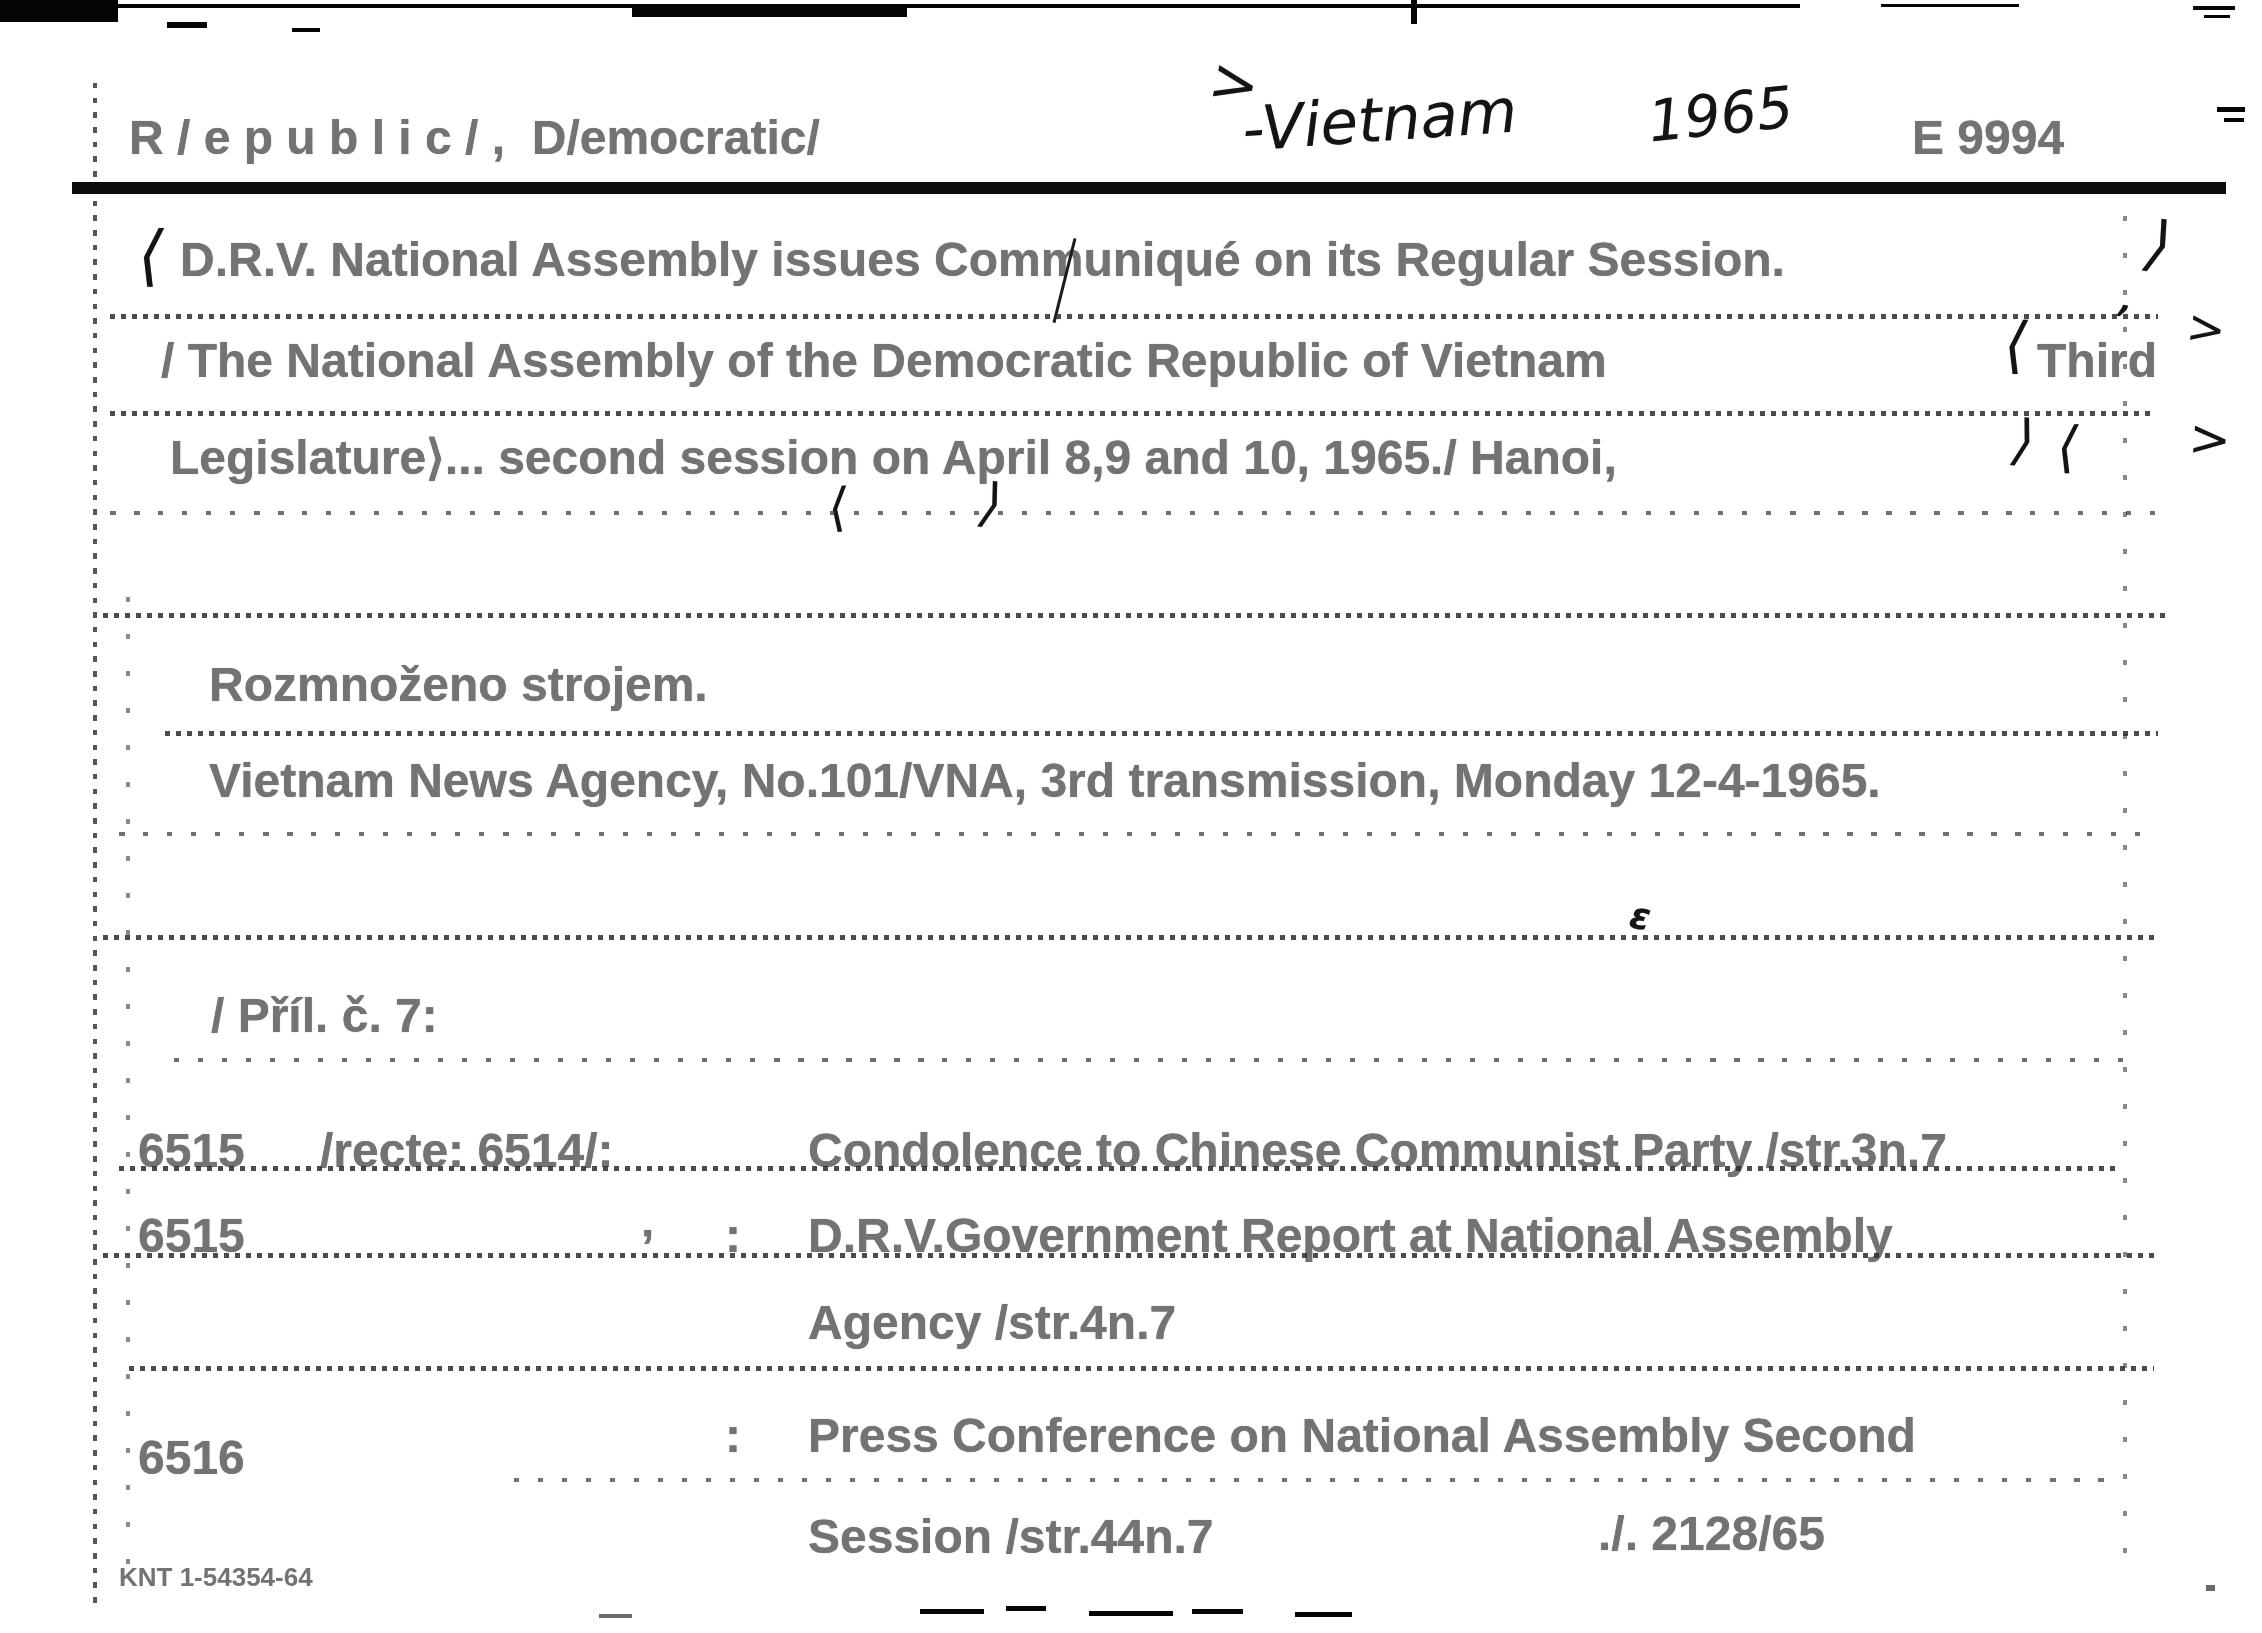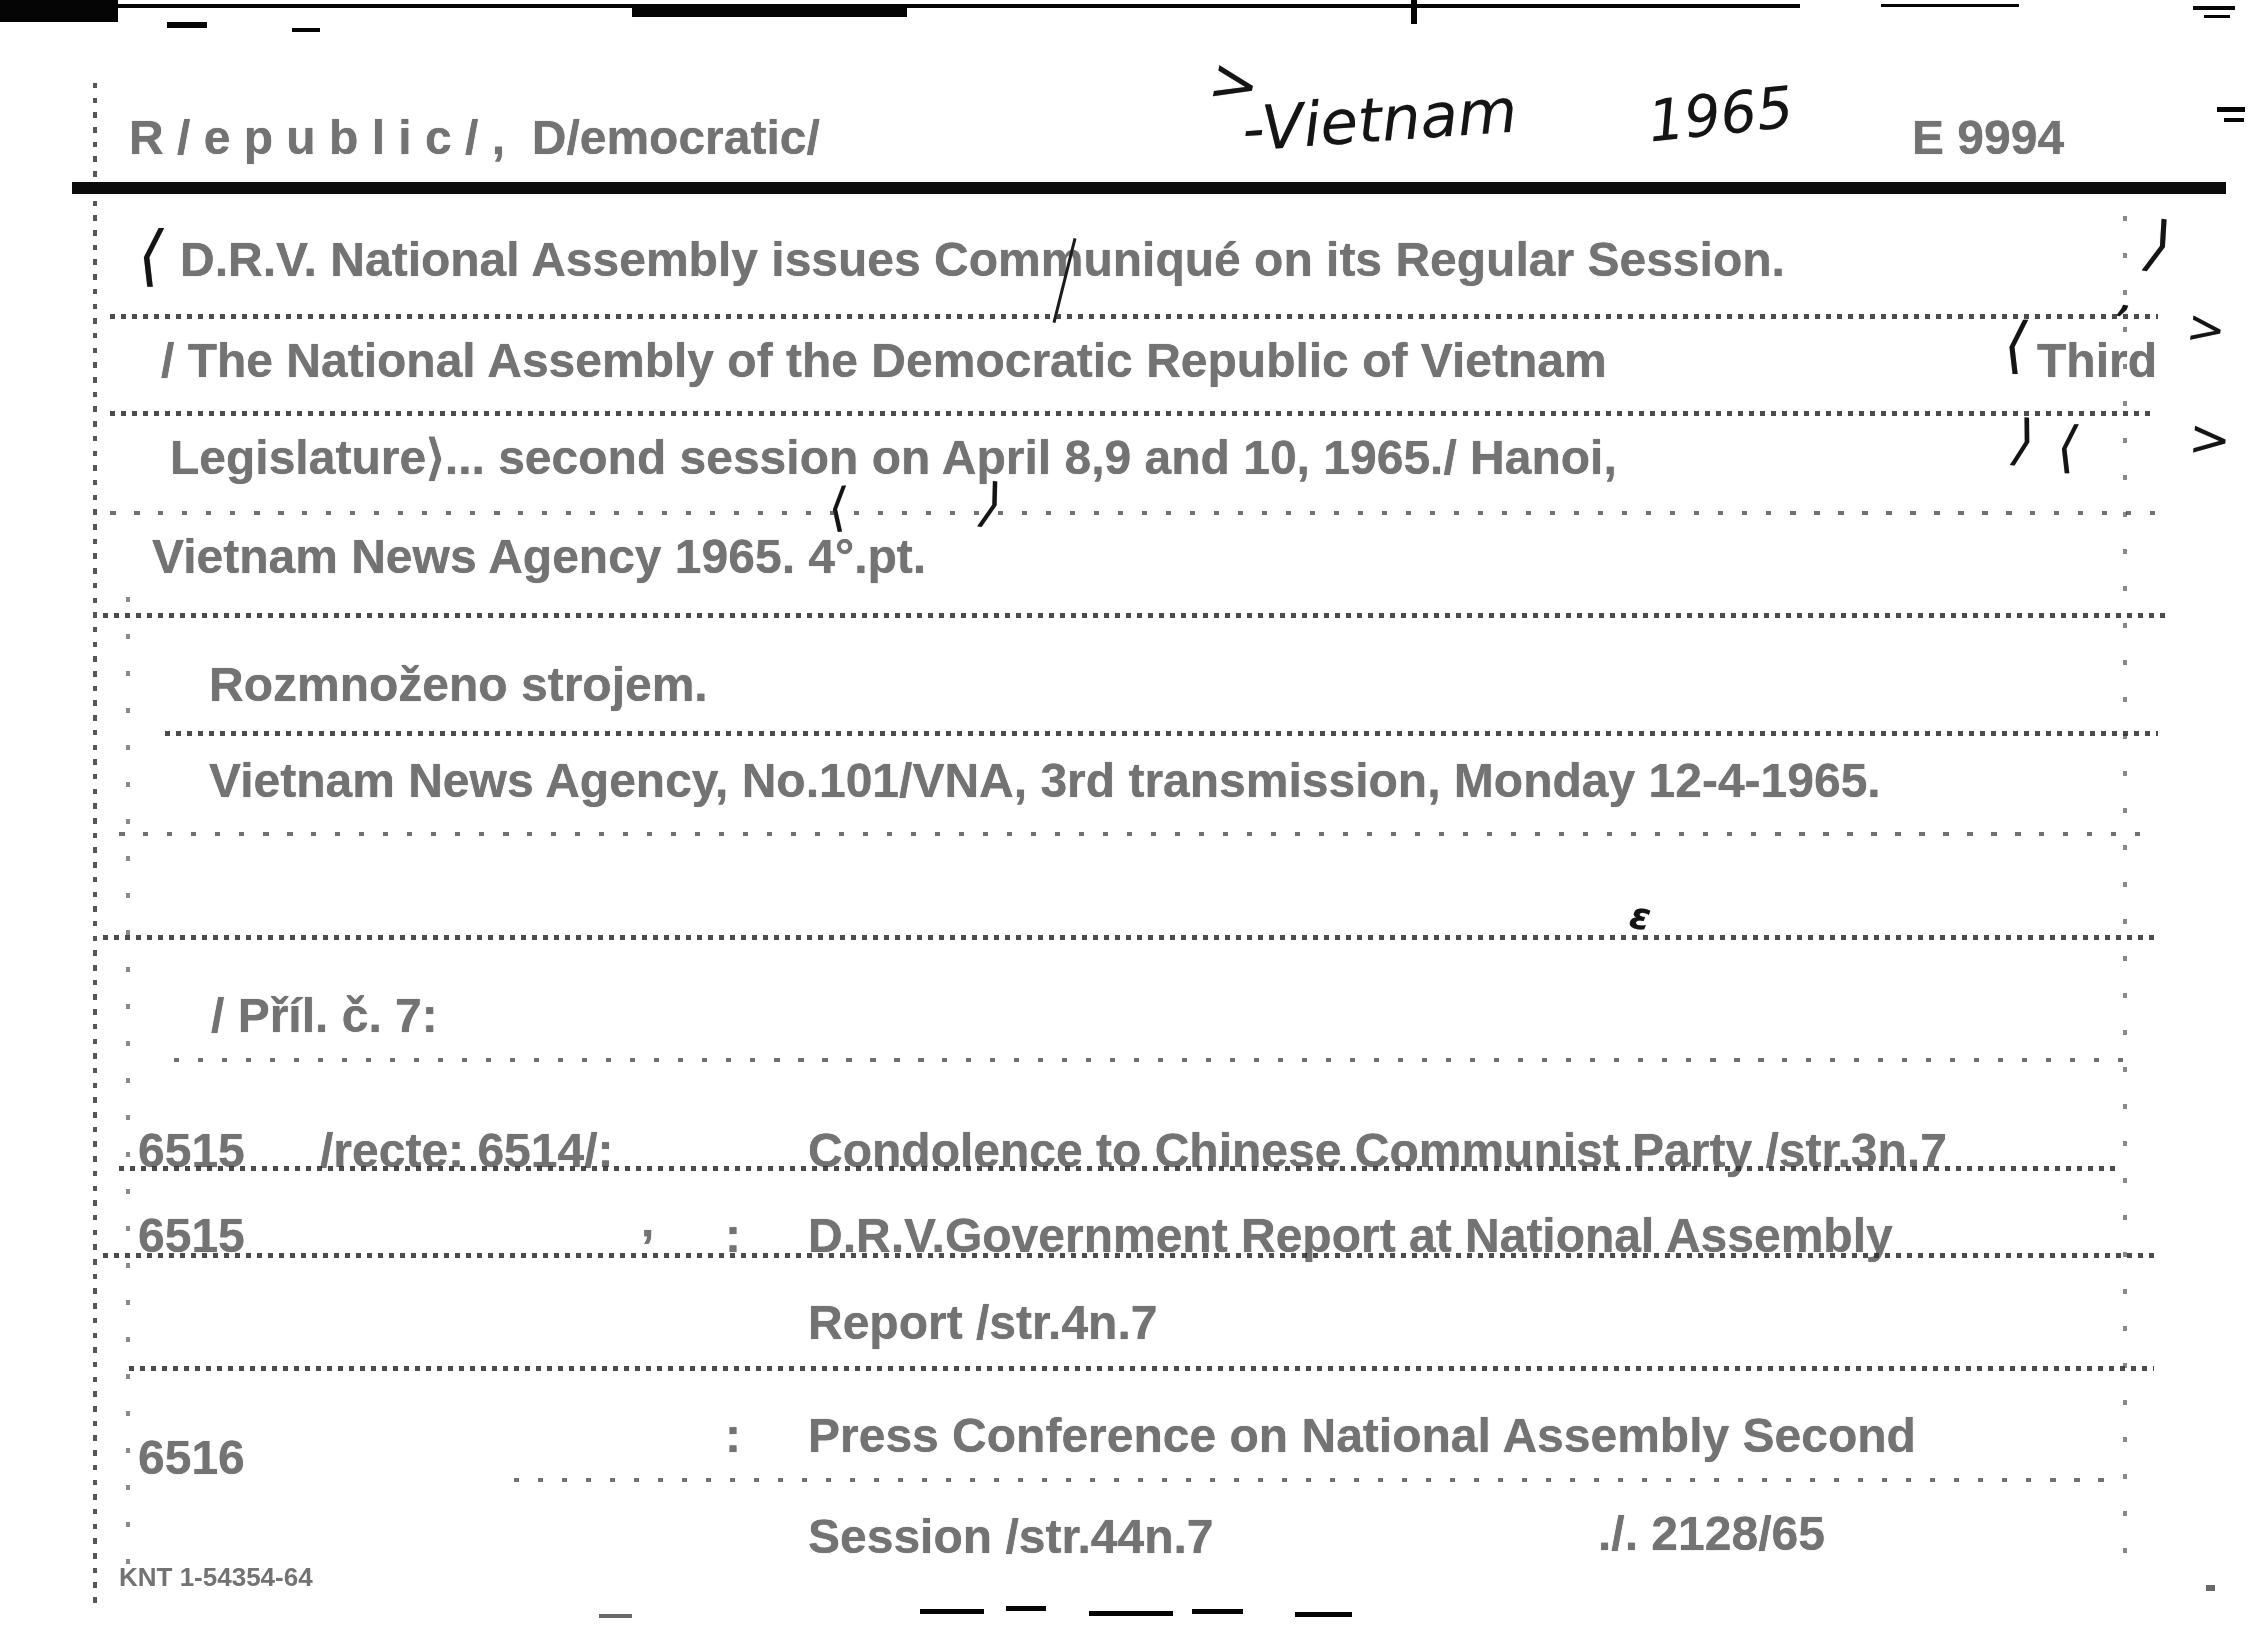--- a/index.html
+++ b/index.html
@@ -85,41 +85,40 @@
   <div class="hand" style="left:2108px;top:294px;font-size:50px;transform:rotate(12deg);">’</div>
   <div class="hand" style="left:2187px;top:301px;font-size:46px;transform:rotate(8deg);">&gt;</div>
 
   <div class="tw" style="left:170px;top:432px;">Legislature⟩... second session on April 8,9 and 10, 1965./ Hanoi,</div>
   <div class="hand" style="left:2013px;top:408px;font-size:55px;transform:rotate(6deg);">⟩</div>
   <div class="hand" style="left:2057px;top:415px;font-size:55px;">⟨</div>
   <div class="hand" style="left:2189px;top:410px;font-size:50px;transform:rotate(4deg);">&gt;</div>
 
   <div class="hand" style="left:828px;top:478px;font-size:51px;transform:rotate(-6deg);">⟨</div>
   <div class="hand" style="left:981px;top:472px;font-size:53px;transform:rotate(8deg);">⟩</div>
-  <div class="tw" style="left:152px;top:531px;">Vietnam News Agency 1965. 4°.pt.</div>
 
   <div class="tw" style="left:209px;top:659px;">Rozmnoženo strojem.</div>
   <div class="tw" style="left:209px;top:755px;">Vietnam News Agency, No.101/VNA, 3rd transmission, Monday 12-4-1965.</div>
 
   <div class="hand" style="left:1630px;top:895px;font-size:37px;font-weight:700;transform:rotate(10deg);">ε</div>
 
   <div class="tw" style="left:211px;top:990px;">/ Příl. č. 7:</div>
 
   <div>
     <div class="tw" style="left:138px;top:1125px;">6515</div>
     <div class="tw" style="left:320px;top:1125px;">/recte: 6514/:</div>
     <div class="tw" style="left:808px;top:1125px;">Condolence to Chinese Communist Party /str.3n.7</div>
   </div>
 
   <div>
     <div class="tw" style="left:138px;top:1210px;">6515</div>
     <div class="tw" style="left:641px;top:1221px;">’</div>
     <div class="tw" style="left:725px;top:1210px;">:</div>
     <div class="tw" style="left:808px;top:1210px;">D.R.V.Government Report at National Assembly</div>
-    <div class="tw" style="left:808px;top:1297px;">Report /str.4n.7</div>
+    <div class="tw" style="left:808px;top:1297px;">Agency /str.4n.7</div>
   </div>
 
   <div>
     <div class="tw" style="left:138px;top:1432px;">6516</div>
     <div class="tw" style="left:725px;top:1410px;">:</div>
     <div class="tw" style="left:808px;top:1410px;">Press Conference on National Assembly Second</div>
     <div class="tw" style="left:808px;top:1511px;">Session /str.44n.7</div>
   </div>
 
   <div class="tw" style="left:1598px;top:1508px;">./. 2128/65</div>

